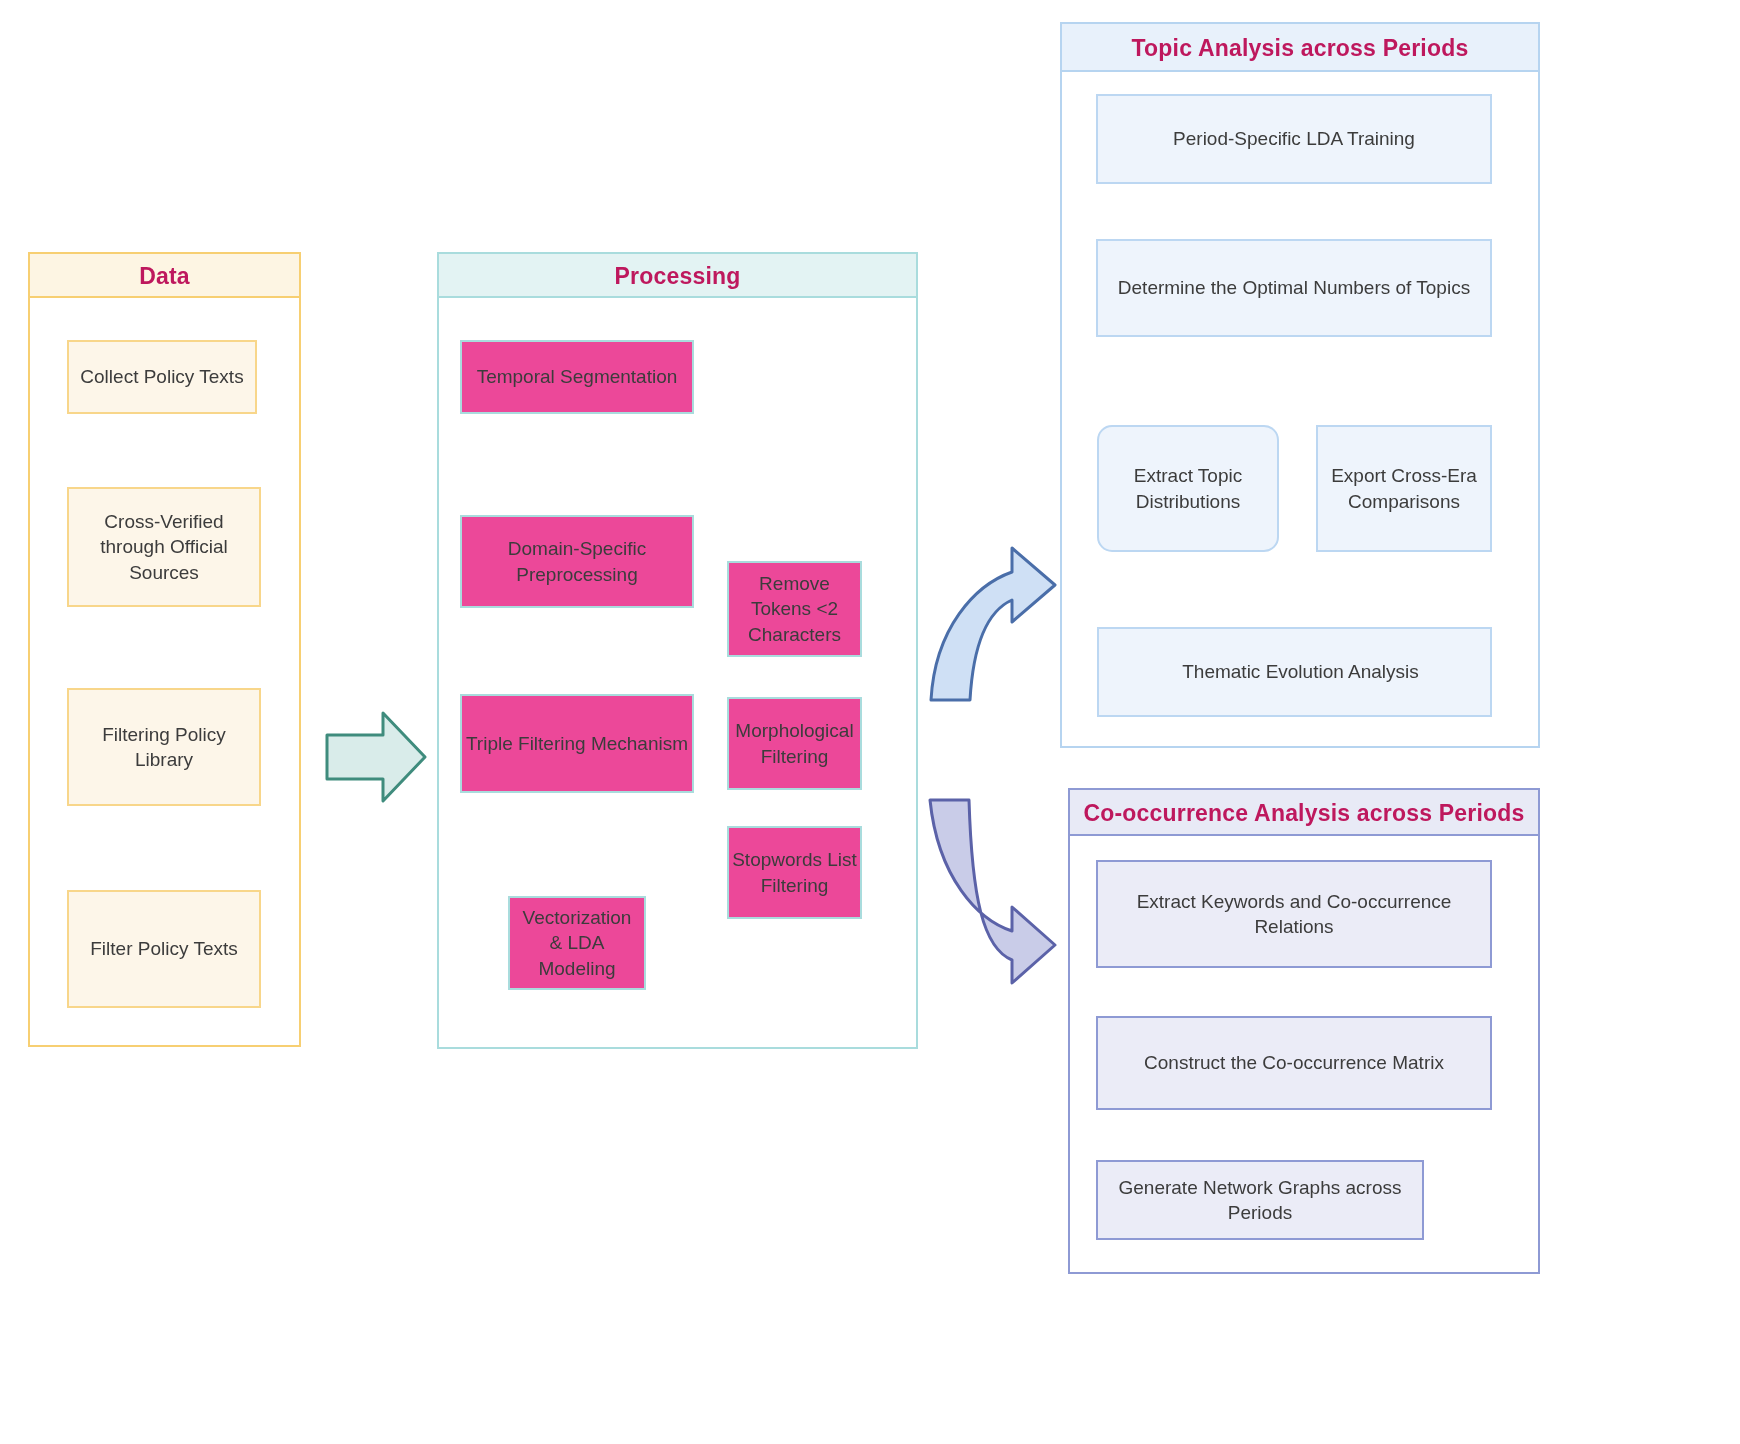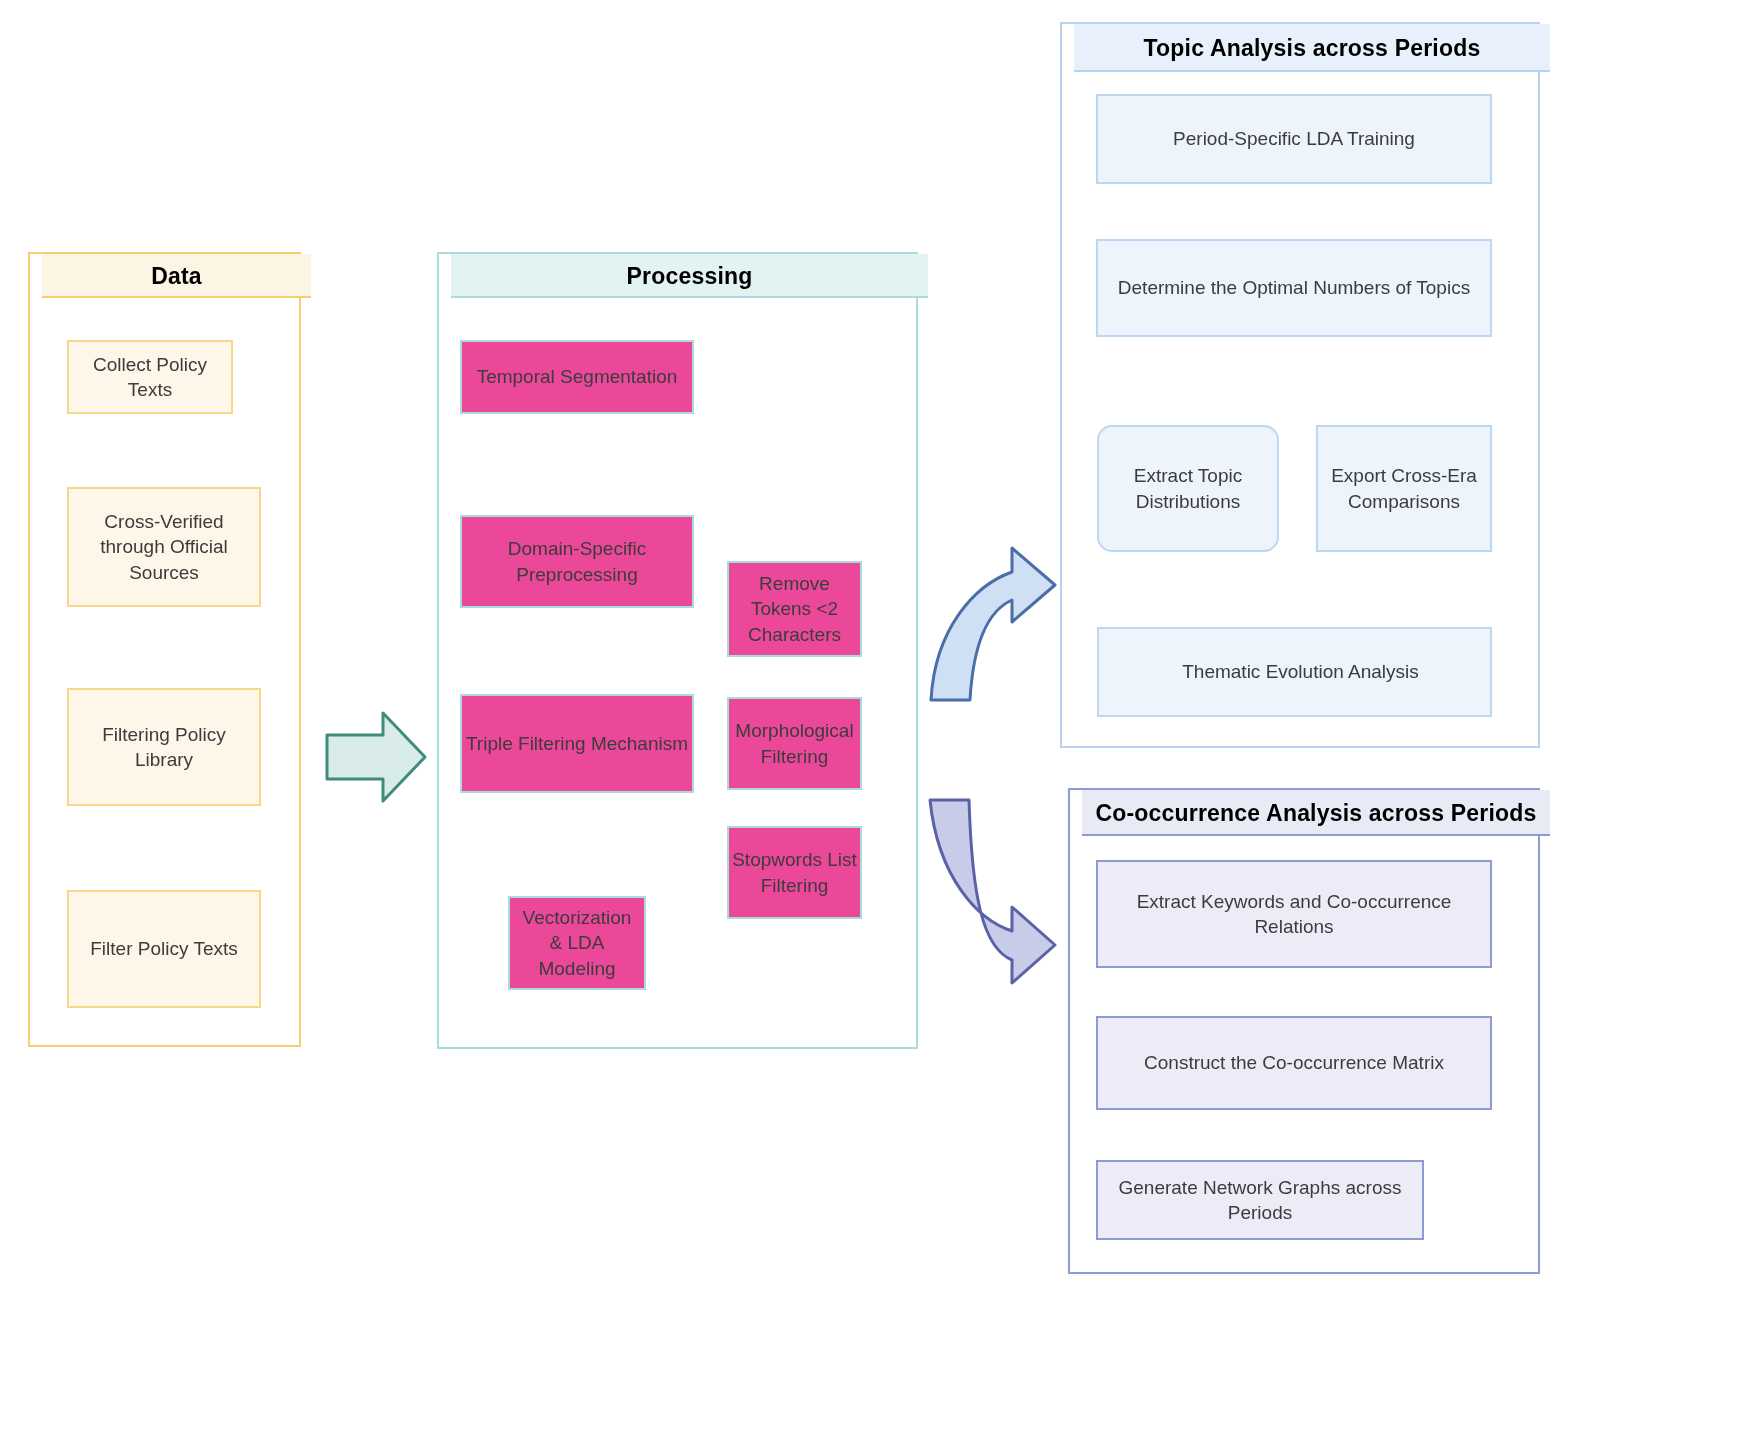--- a/index.html
+++ b/index.html
@@ -20,28 +20,28 @@
   }
   .panel {
     position: absolute;
     box-sizing: border-box;
     border-width: 2px;
     border-style: solid;
     background: #ffffff;
   }
   .panel-title {
     position: absolute;
-    left: 12px;
+    left: 0;
     top: 0;
     width: 100%;
     box-sizing: border-box;
     text-align: center;
     font-weight: bold;
     letter-spacing: .2px;
-    color: #000000;
+    color: #be185d;
     border-bottom-width: 2px;
     border-bottom-style: solid;
   }
   .node {
     position: absolute;
     box-sizing: border-box;
     border-width: 2px;
     border-style: solid;
     display: flex;
     align-items: center;
@@ -140,21 +140,21 @@
     <g>
       <path d="M 930 800 C 938 878 978 920 1012 931
                L 1012 907 L 1055 945 L 1012 983 L 1012 960
                C 983 948 972 898 969 800 Z" fill="#c9cce8" stroke="#5b62a8" stroke-width="3" stroke-linejoin="round"></path>
     </g>
   </svg>
 
   <div class="panel panel-data" style="left:28px; top:252px; width:273px; height:795px;padding-left:45px;">
     <div class="panel-title" style="height:44px; line-height:44px; font-size:23px;">Data</div>
   </div>
-  <div class="node node-data" style="left:67px; top:340px; width:166px; height:74px; font-size:19px;">Collect Policy Texts</div>
+  <div class="node node-data" style="left:67px; top:340px; width:190px; height:74px; font-size:19px;">Collect Policy Texts</div>
   <div class="node node-data" style="left:67px; top:487px; width:194px; height:120px; font-size:19px;">Cross-Verified
 through Official
 Sources</div>
   <div class="node node-data" style="left:67px; top:688px; width:194px; height:118px; font-size:19px;">Filtering Policy
 Library</div>
   <div class="node node-data" style="left:67px; top:890px; width:194px; height:118px; font-size:19px;">Filter Policy Texts</div>
 
   <div class="panel panel-proc" style="left:437px; top:252px; width:481px; height:797px;">
     <div class="panel-title" style="height:44px; line-height:44px; font-size:23px;">Processing</div>
   </div>

